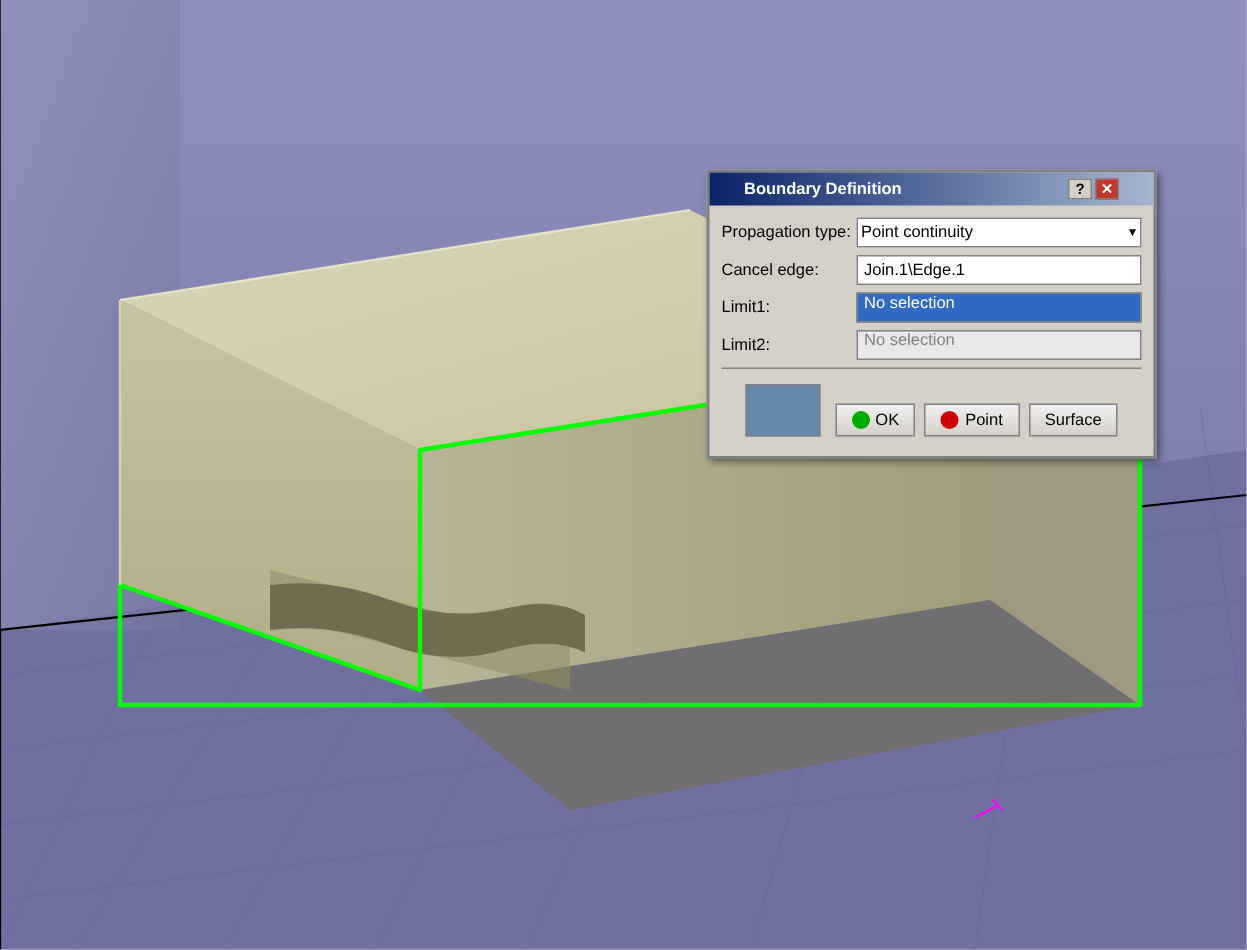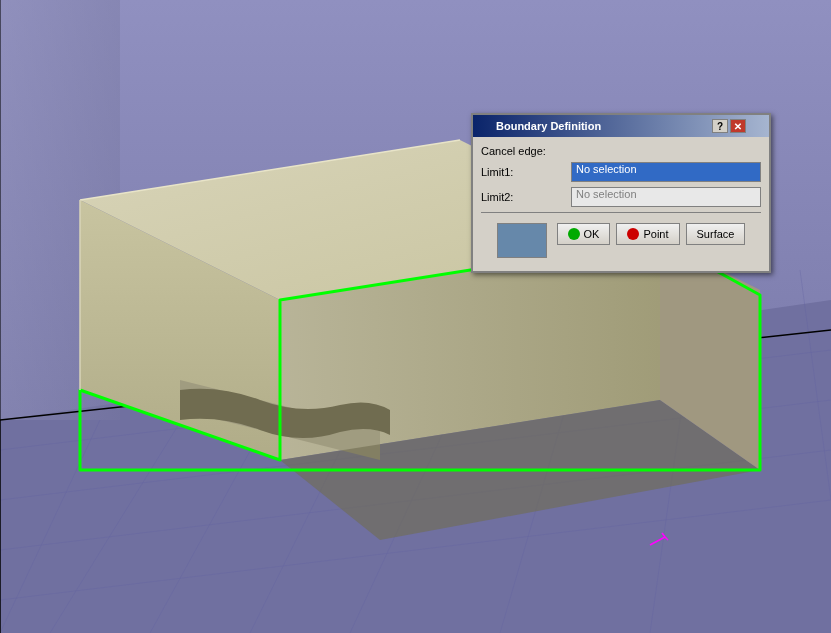--- a/index.html
+++ b/index.html
@@ -162,21 +162,21 @@
       height: 1px;
       background: #808080;
       margin: 5px 0;
     }
 
     .dialog-buttons {
       display: flex;
       justify-content: center;
       gap: 6px;
       padding: 5px;
-      align-items: flex-start;
+      align-items: flex-end;
     }
 
     .btn {
       height: 22px;
       padding: 0 10px;
       font-size: 11px;
       cursor: pointer;
       border: 1px solid #808080;
       background: linear-gradient(to bottom, #f0f0f0, #d4d0c8);
       display: flex;
@@ -297,23 +297,36 @@
     <div class="dialog-titlebar">
       <span class="dialog-title">Boundary Definition</span>
       <div class="dialog-controls">
         <div class="dialog-btn-help">?</div>
         <div class="dialog-btn-close">✕</div>
       </div>
     </div>
 
     <div class="dialog-content">
 
+      <div class="form-row">
+        <div class="form-label">Propagation type:</div>
+        <div class="select-wrapper form-field">
+          <select class="form-select">
+            <option>Point continuity</option>
+            <option>Tangent continuity</option>
+            <option>Curvature continuity</option>
+          </select>
+        </div>
+      </div>
 
       <div class="form-row">
         <div class="form-label">Cancel edge:</div>
+        <div class="form-field">
+          <input type="text" class="form-input" readonly="" value="Join.1\Edge.1" style="">
+        </div>
       </div>
 
       <div class="form-row">
         <div class="form-label">Limit1:</div>
         <div class="form-field">
           <div class="form-input-highlight">No selection</div>
         </div>
       </div>
 
       <div class="form-row">

